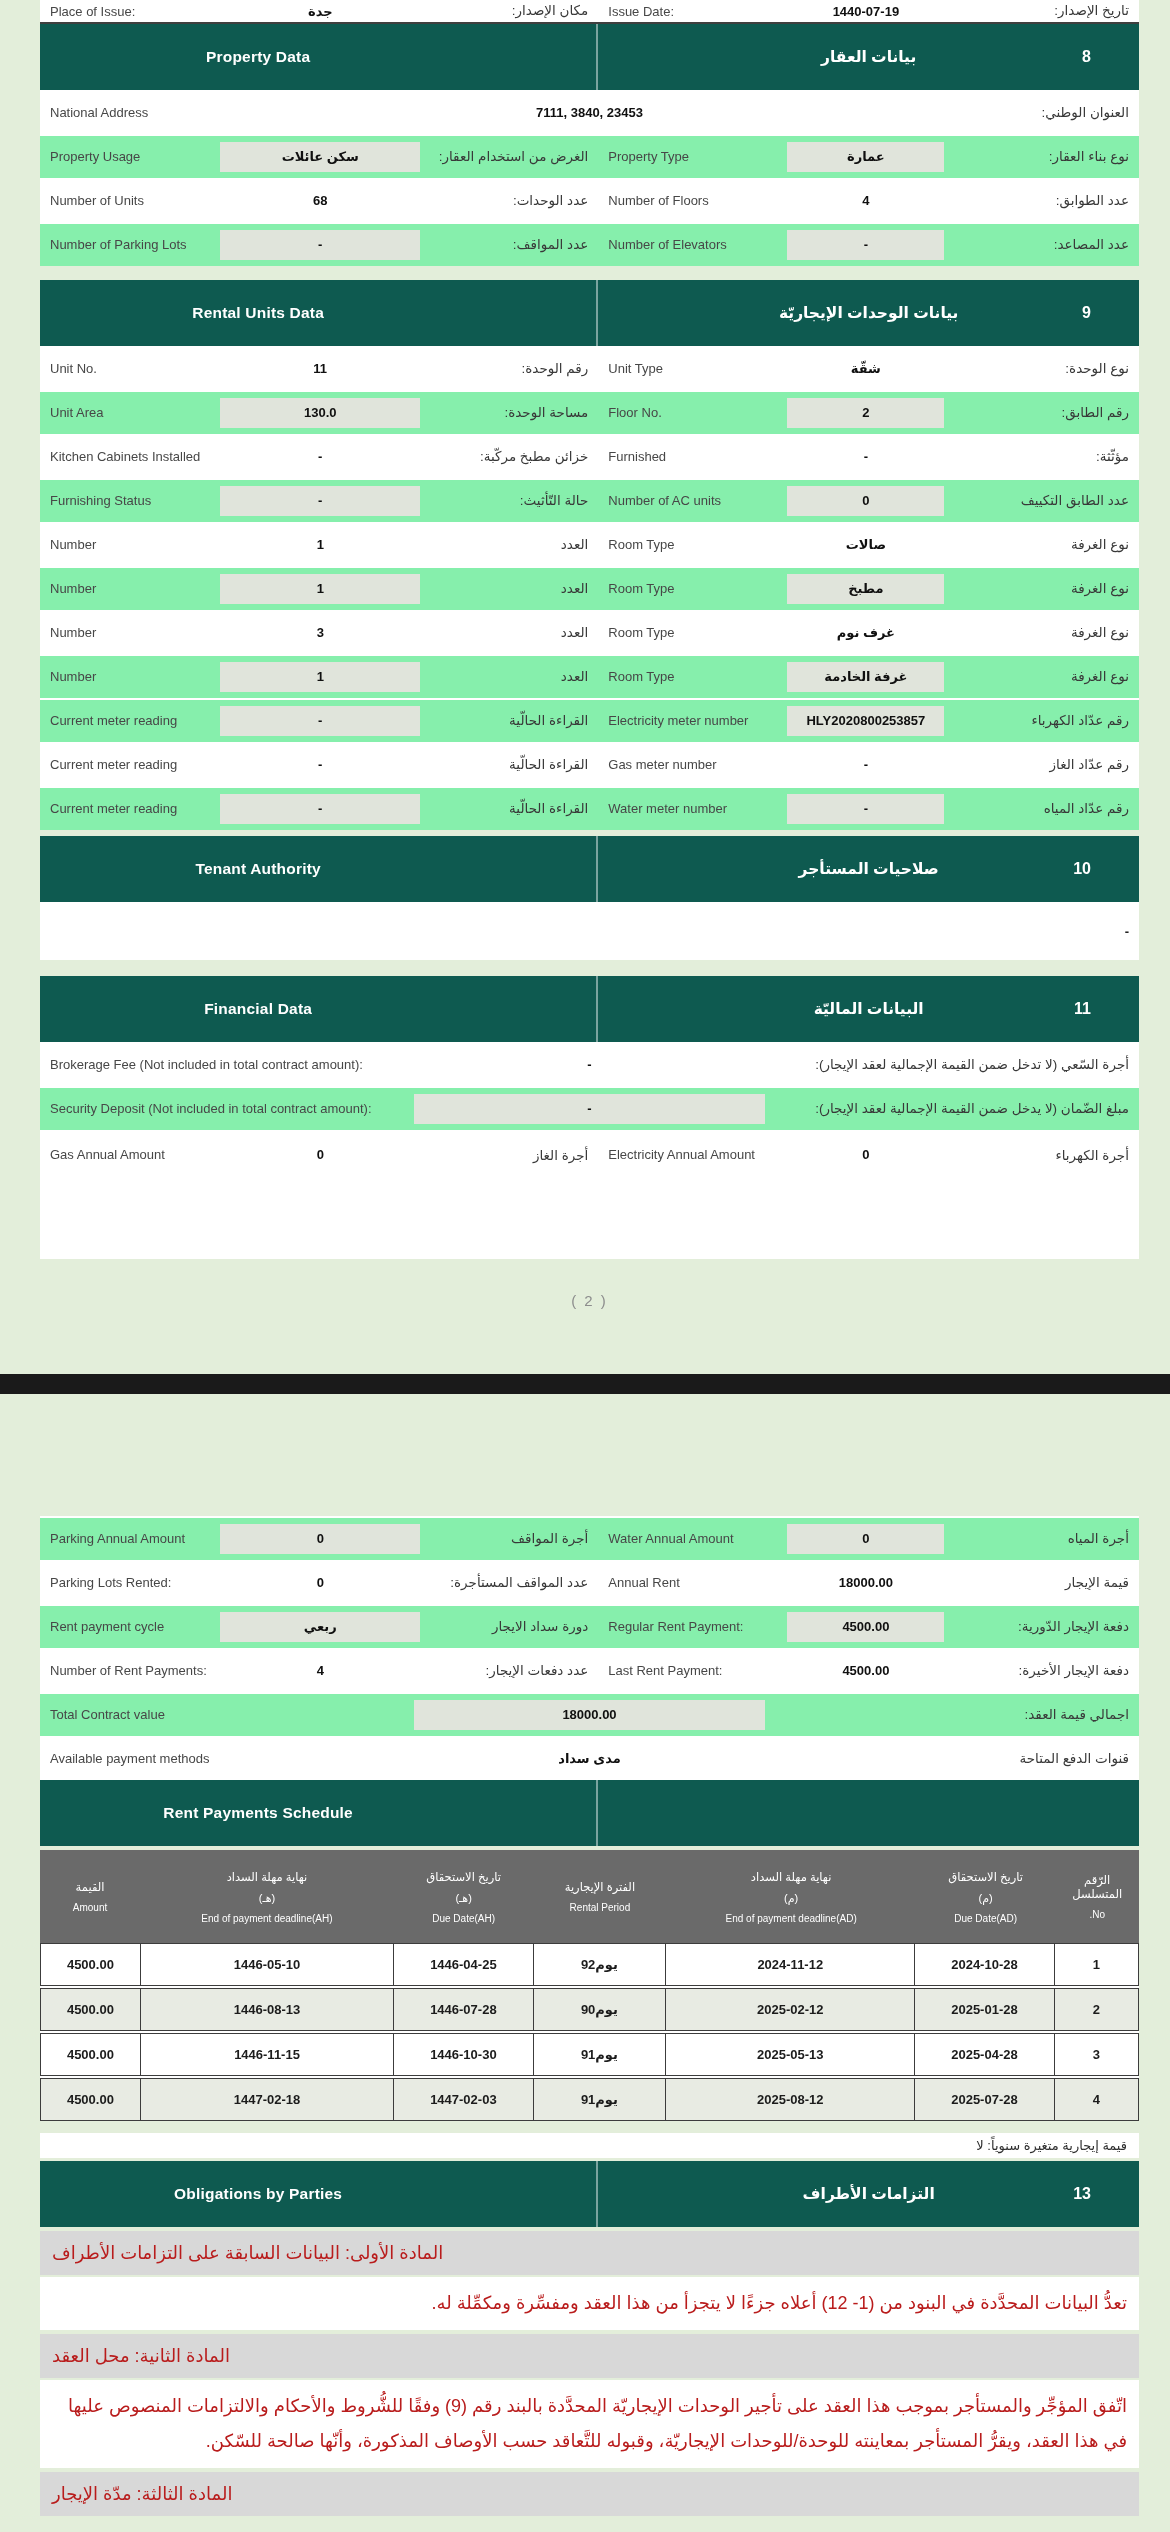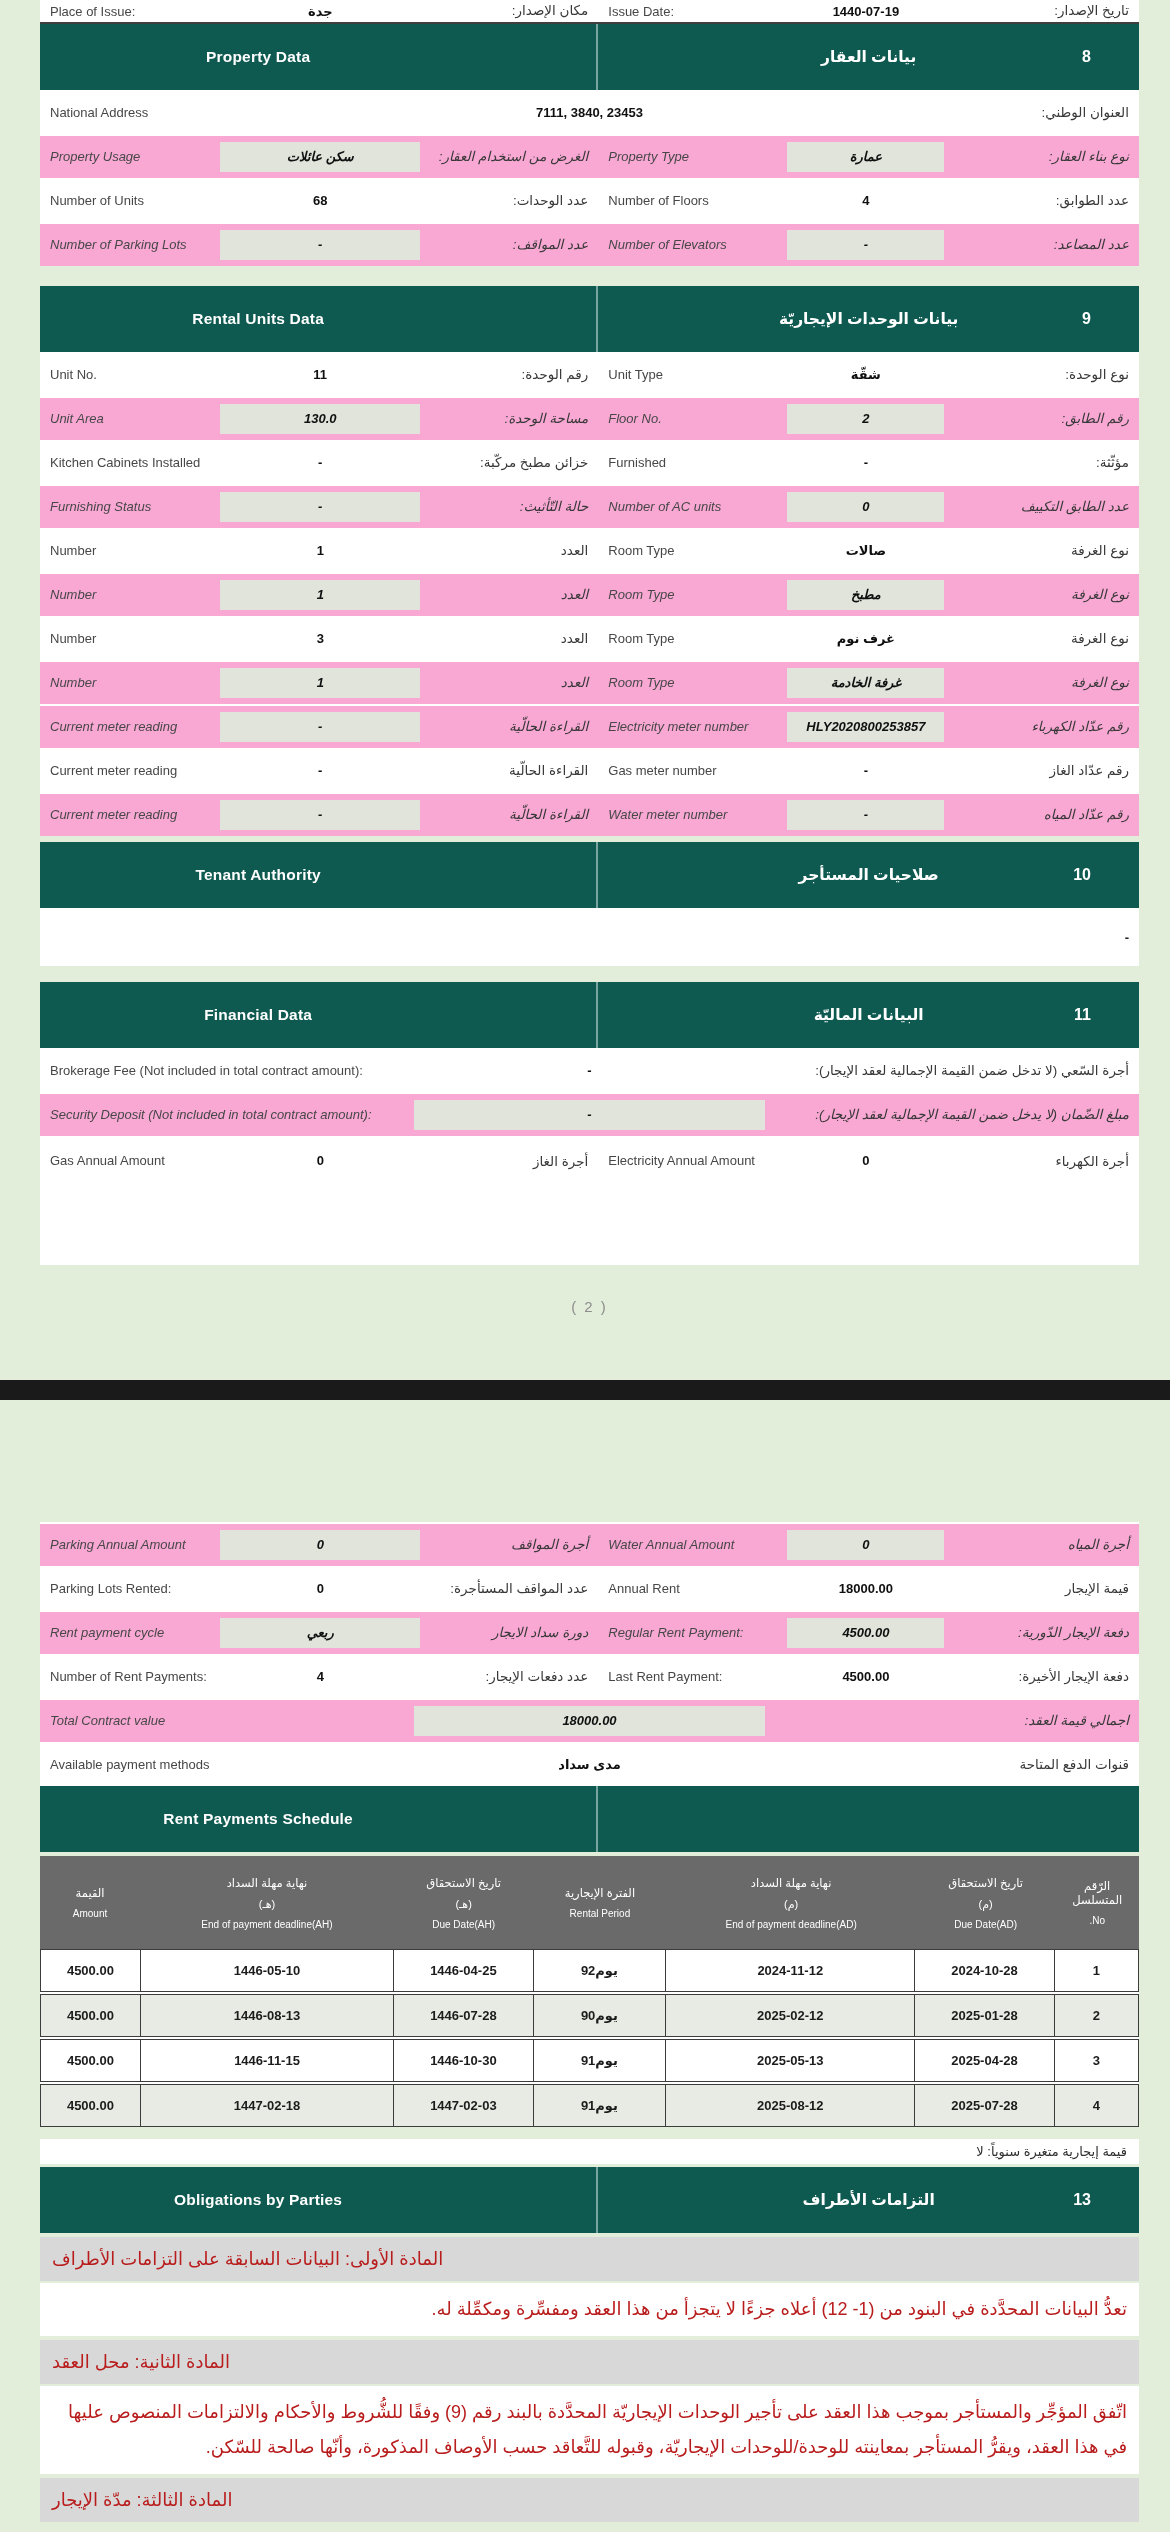--- a/index.html
+++ b/index.html
@@ -6,39 +6,39 @@
   .page{
     width:1170px;height:2532px;background:#e3eeda;overflow:hidden;
     font-family:"Liberation Sans","DejaVu Sans",sans-serif;color:#3f3f3f;
     position:relative;
   }
   .content{padding:0 31px 0 40px;}
   
   .row{display:grid;align-items:center;background:#fff;min-height:42px;border-top:2px solid #fff;}
   .row.pair{grid-template-columns:16.4% 18.2% 16.2% 17.2% 14.3% 17.7%;}
   .row.full{grid-template-columns:34% 32% 34%;}
-  .row.shade{background:#f9a8d4;font-style:italic;}
+  .row.shade{background:#86efac;}
   .cell{padding:6px 10px;box-sizing:border-box;font-size:13px;line-height:1.45;}
   .cell.en{text-align:left;color:#474747;}
   .cell.val{text-align:center;font-weight:bold;color:#101010;}
   .cell.ar{text-align:right;color:#383838;font-size:13.5px;line-height:1.55;}
   .shade > .cell.val{background:#e0e4db;}
   .row.tail{min-height:119px;align-items:start;padding-top:8px;}
   
   .cut{min-height:22px;height:22px;align-items:end;border-top:none;border-bottom:2px solid #3f3f3f;overflow:hidden;}
   .cut .cell{padding:1px 10px 3px 10px;}
   
   .sec-h{height:66px;background:#0e5a50;display:flex;color:#fff;}
   .h-en{flex:0 0 50.8%;display:flex;align-items:center;justify-content:center;
         font-weight:bold;font-size:15.5px;border-right:2px solid rgba(255,255,255,.45);
         padding-right:120px;box-sizing:border-box;letter-spacing:.2px;}
   .h-right{flex:1;position:relative;display:flex;align-items:center;justify-content:center;}
   .h-ar{font-weight:bold;font-size:15.5px;}
   .h-num{position:absolute;right:48px;top:50%;transform:translateY(-50%);font-weight:bold;font-size:16px;}
-  .sec{margin-top:20px;}
+  .sec{margin-top:14px;}
   .sec.tight{margin-top:6px;}
   .sec.m16{margin-top:16px;}
   .sec.m0{margin-top:0;}
   .sec.m3{margin-top:3px;}
   
   .ta-body{background:#fff;height:58px;position:relative;}
   .ta-dash{position:absolute;right:10px;top:50%;transform:translateY(-50%);font-weight:bold;color:#222;font-size:13px;}
   
   .page-num{margin-top:33px;text-align:center;color:#8d8d8d;font-size:15px;letter-spacing:2px;}
   .black-bar{margin-top:65px;width:1170px;height:20px;background:#1a1a1a;}

